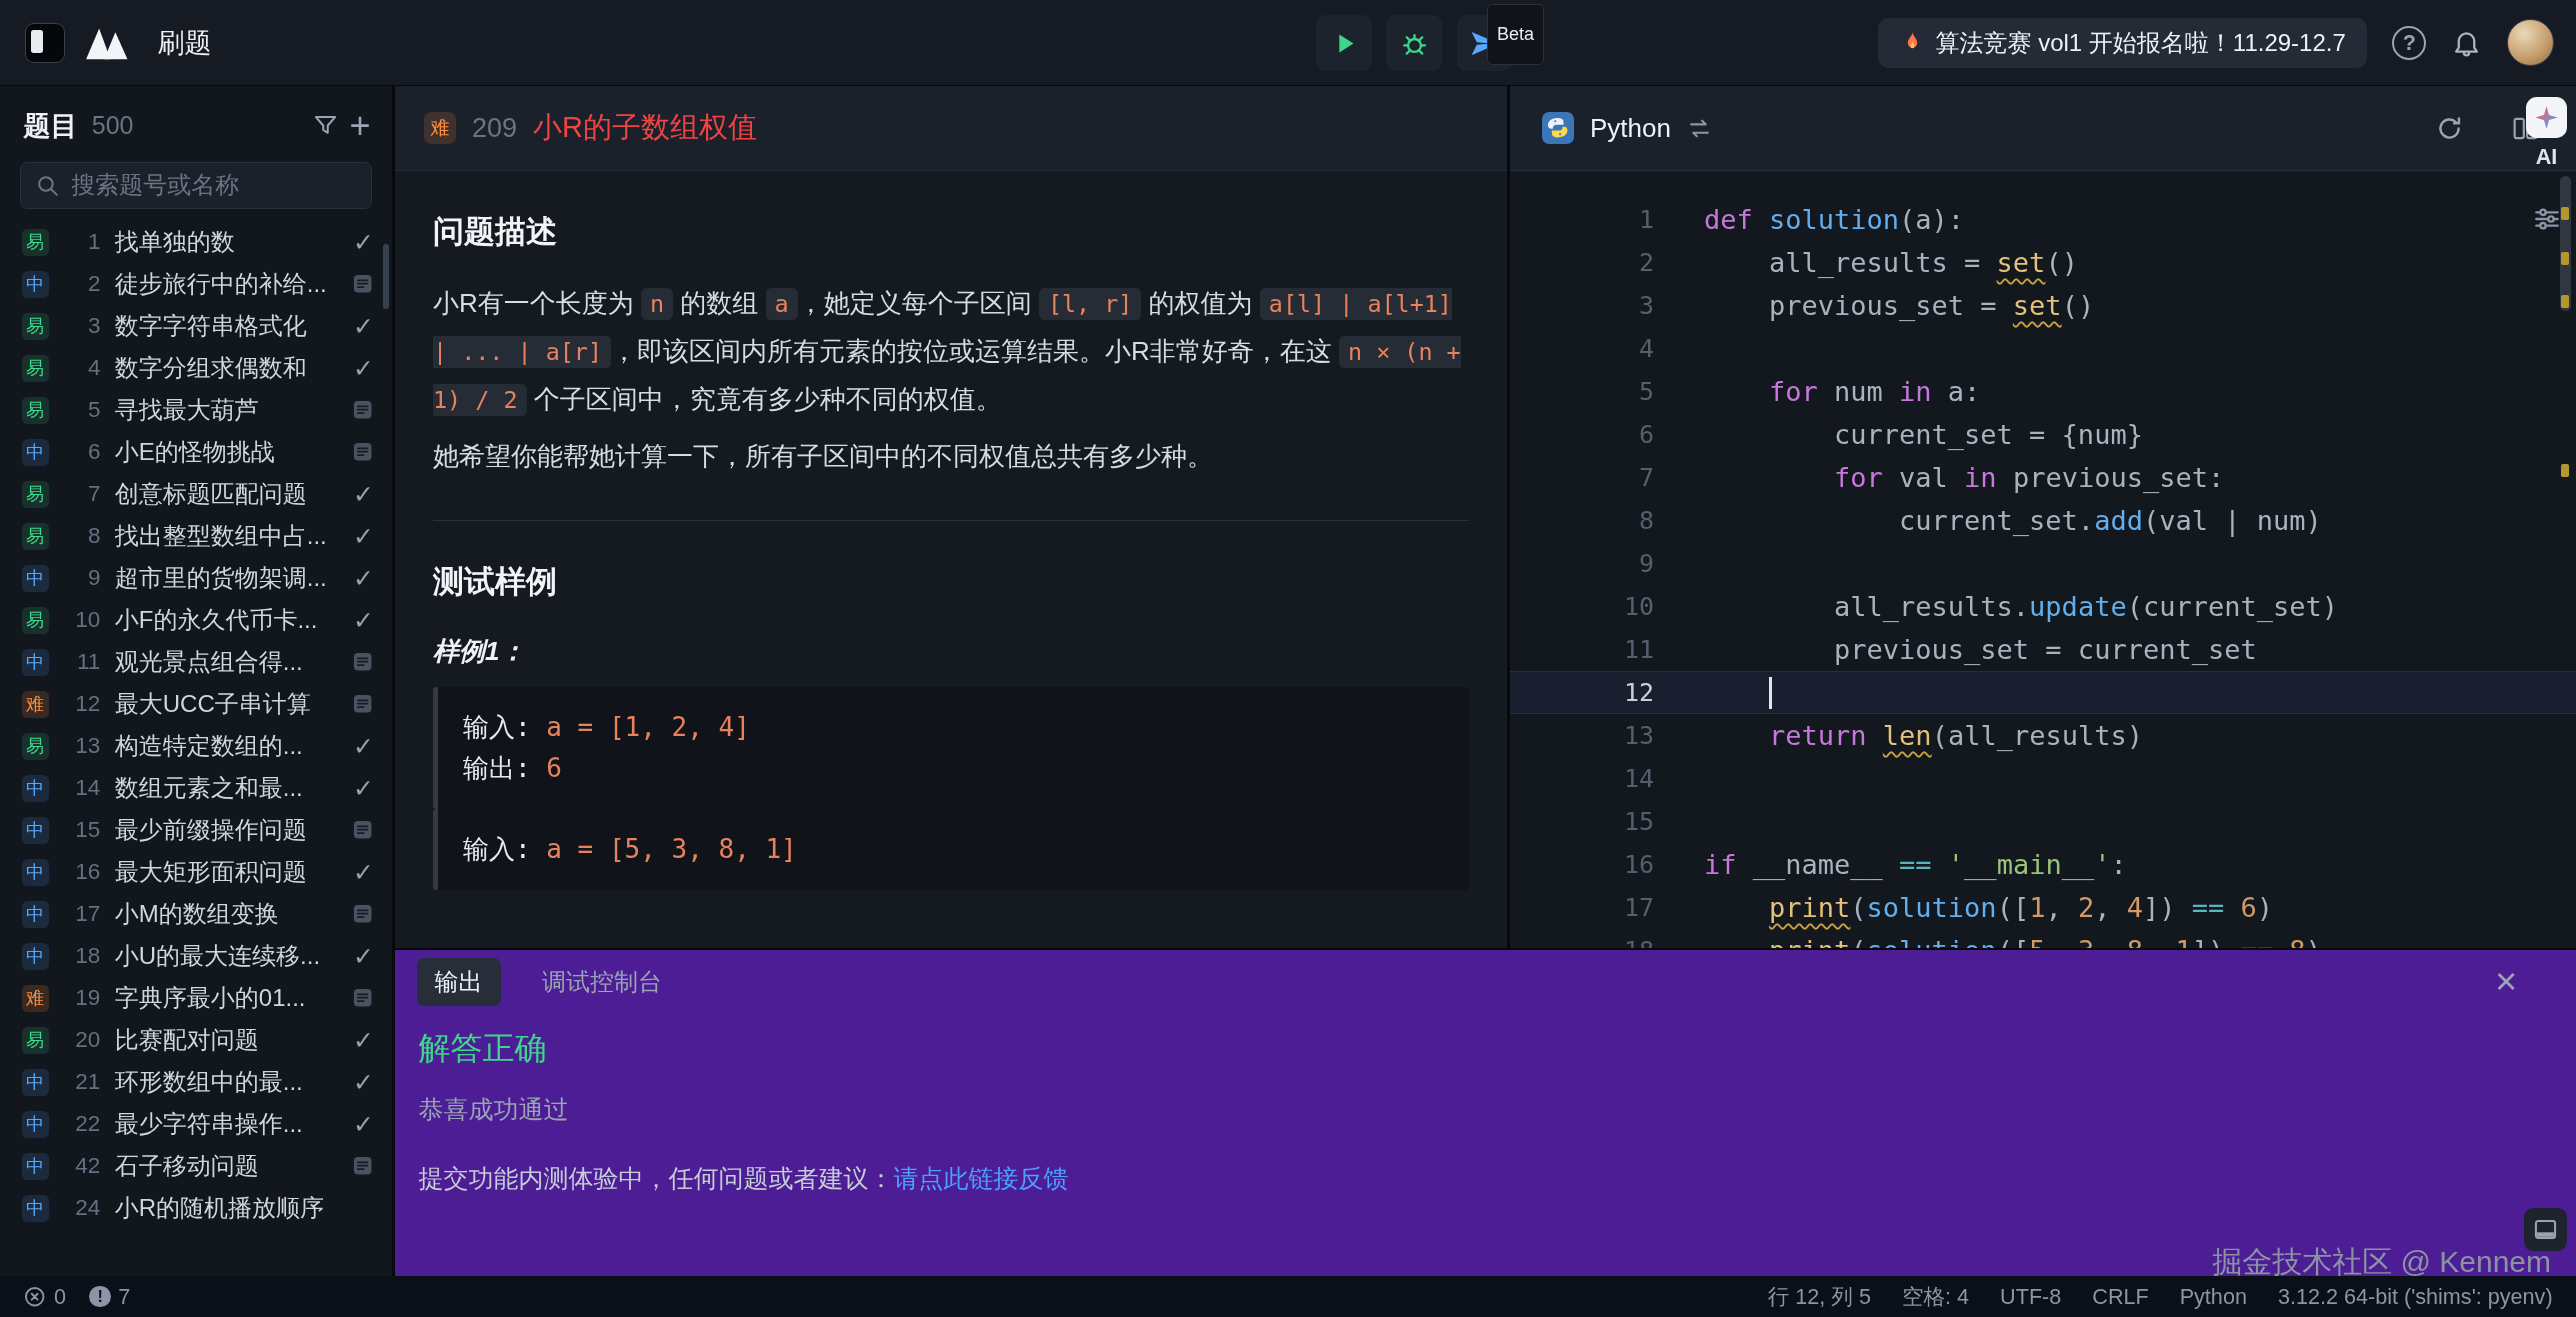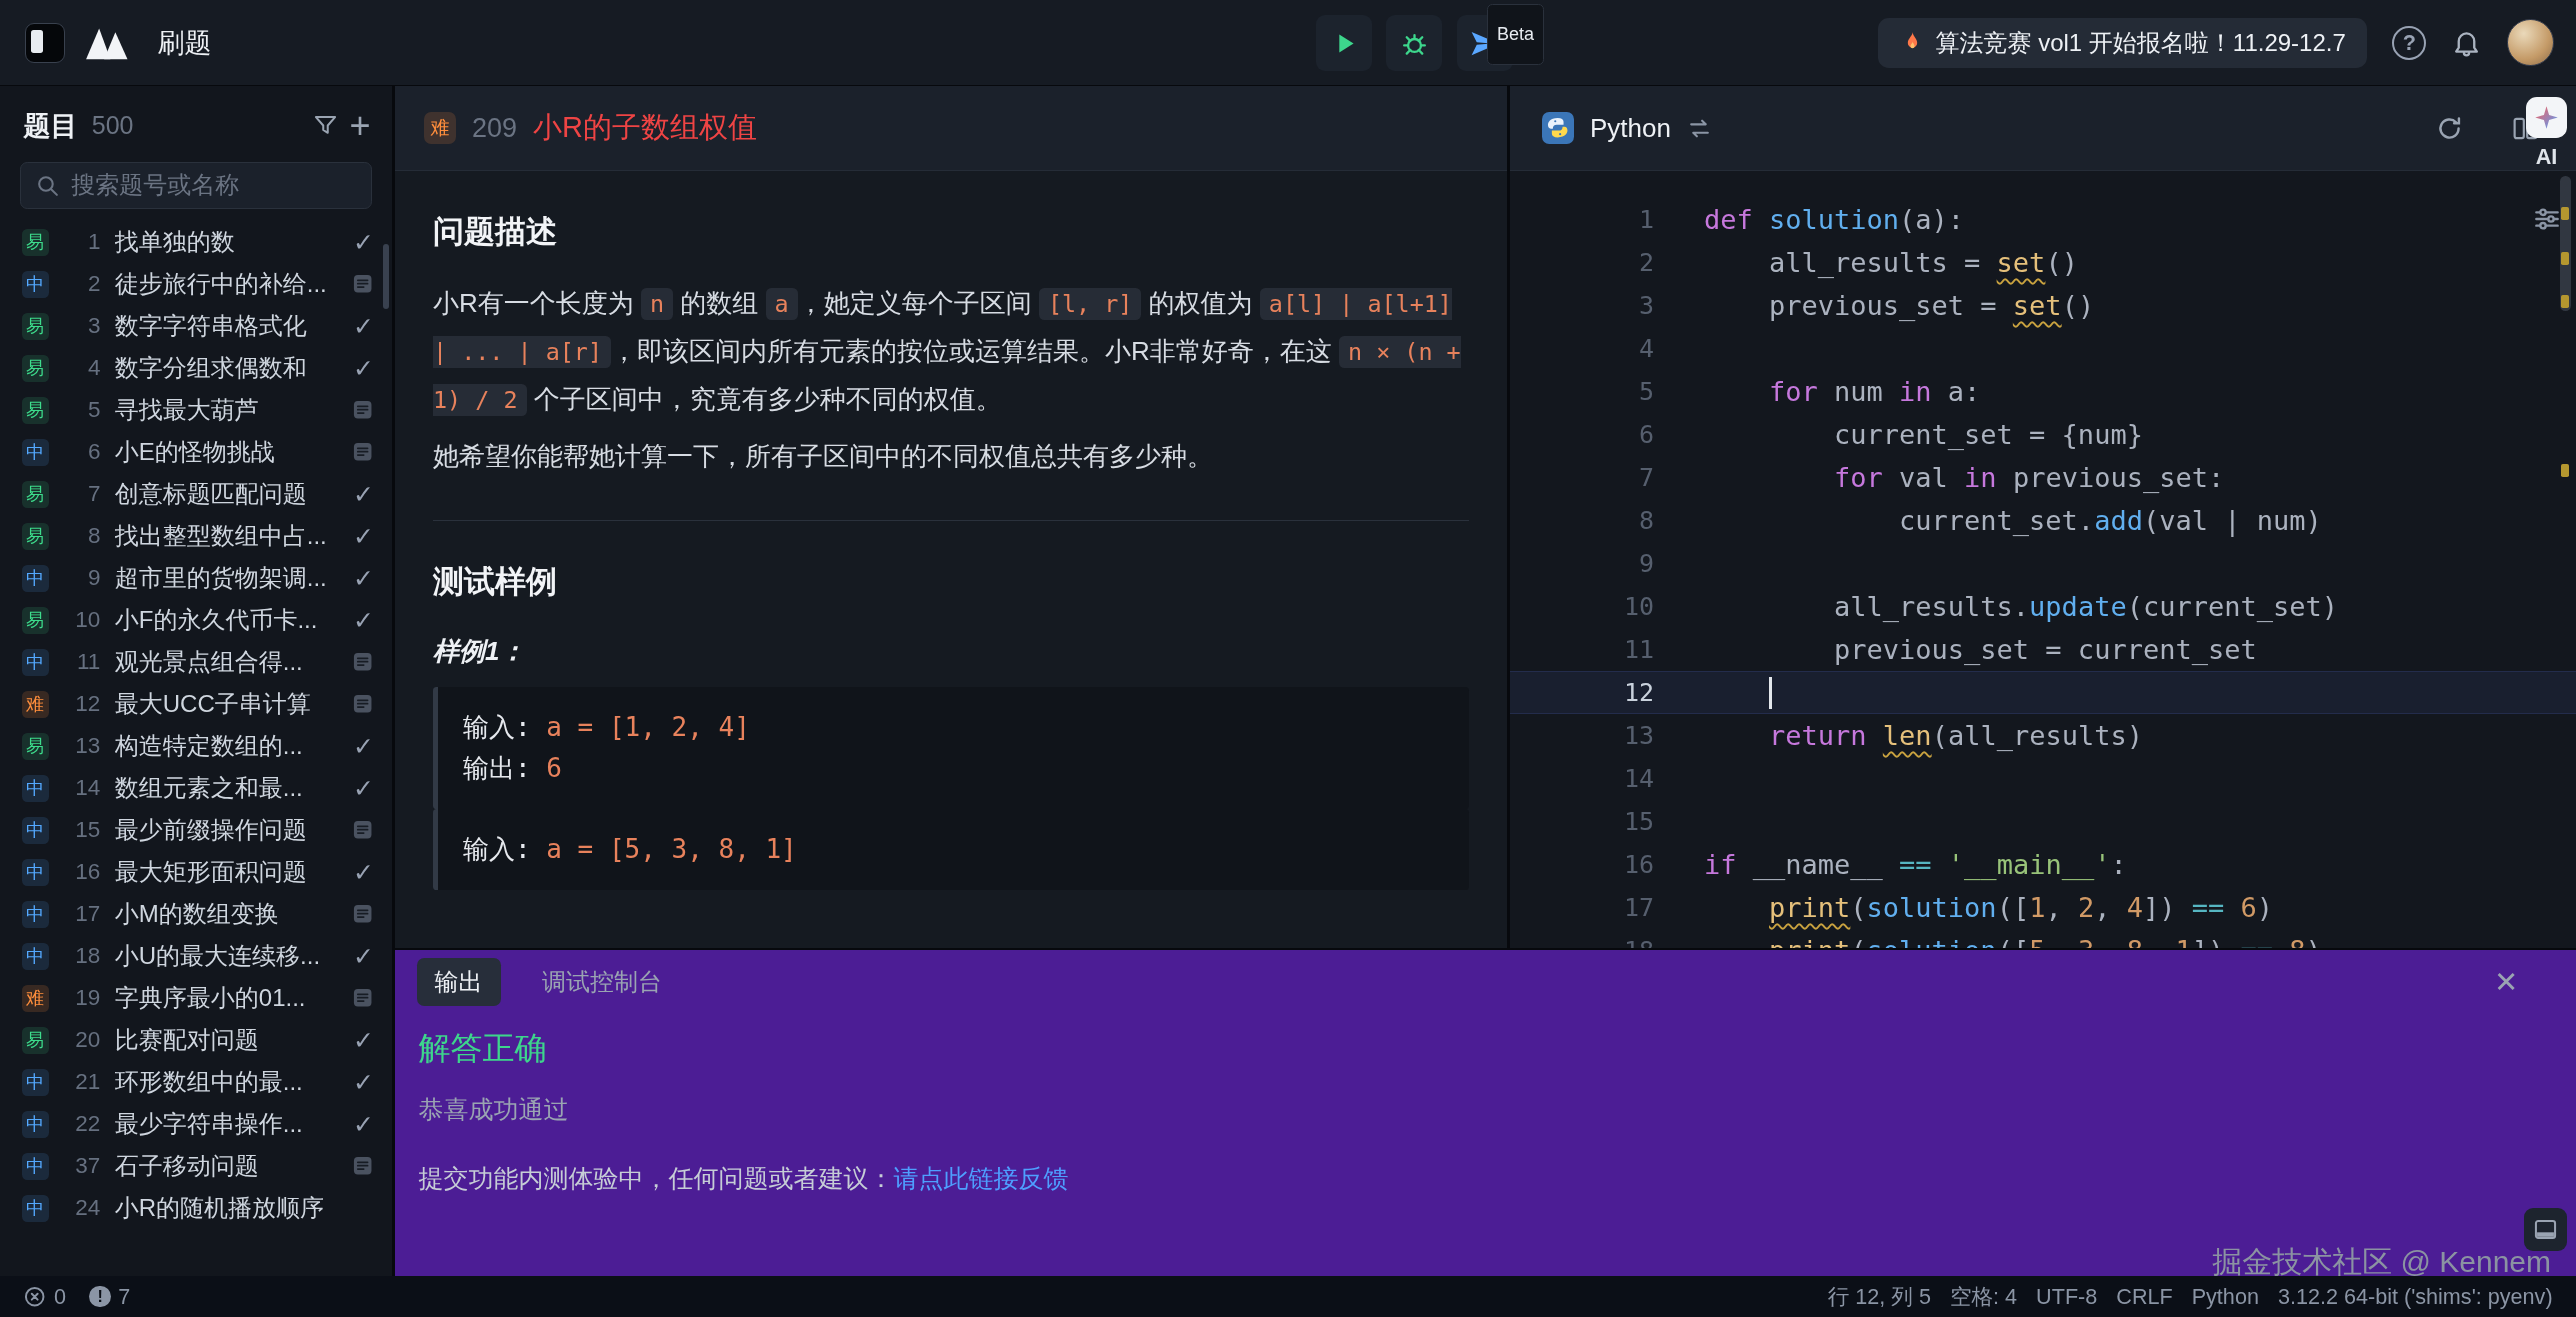--- a/index.html
+++ b/index.html
@@ -118,21 +118,21 @@
   .panel-fab{position:absolute;top:1208px;right:9px;width:43px;height:43px;border-radius:9px;background:#1d242e;
     display:flex;align-items:center;justify-content:center;cursor:pointer;z-index:40}
 
   
   .statusbar{position:absolute;left:0;top:1276px;width:100%;height:41px;background:#0b0f17;display:flex;
     align-items:center;padding:0 23.4px;font-size:21.6px;color:#8b95a5;z-index:35}
   .sb-left{display:flex;align-items:center;gap:9px}
   .sb-group{display:flex;align-items:center;gap:7.2px;cursor:pointer}
   .warn-dot{width:21.6px;height:21.6px;border-radius:50%;background:#8b95a5;color:#0b0f17;font-size:16px;font-weight:bold;
     display:flex;align-items:center;justify-content:center}
-  .sb-right{margin-left:auto;display:flex;align-items:center;gap:19px}
+  .sb-right{margin-left:auto;display:flex;align-items:center;gap:31px}
   .sb-item{cursor:pointer}
 </style>
 </head>
 <body>
 
 <div id="app">
 
   <header class="topbar">
     <div class="tb-left">
       <span class="panel-toggle">
@@ -453,21 +453,21 @@
     <span class="badge medium">中</span>
     <span class="pnum">22</span>
     <span class="ptitle">最少字符串操作...</span>
     <span class="pstatus">
       <span class="check">✓</span>
 
     </span>
   </div>
         <div class="prow st-note">
     <span class="badge medium">中</span>
-    <span class="pnum">37</span>
+    <span class="pnum">42</span>
     <span class="ptitle">石子移动问题</span>
     <span class="pstatus">
 
       <span class="noteico">
               <svg width="23.4" height="23.4" viewBox="0 0 24 24">
                 <rect x="3" y="3" width="18" height="18" rx="4" fill="#4a5260"></rect>
                 <path d="M7 8.5h10M7 12h10M7 15.5h6" stroke="#171c24" stroke-width="1.8" stroke-linecap="round"></path>
               </svg>
             </span>
     </span>

